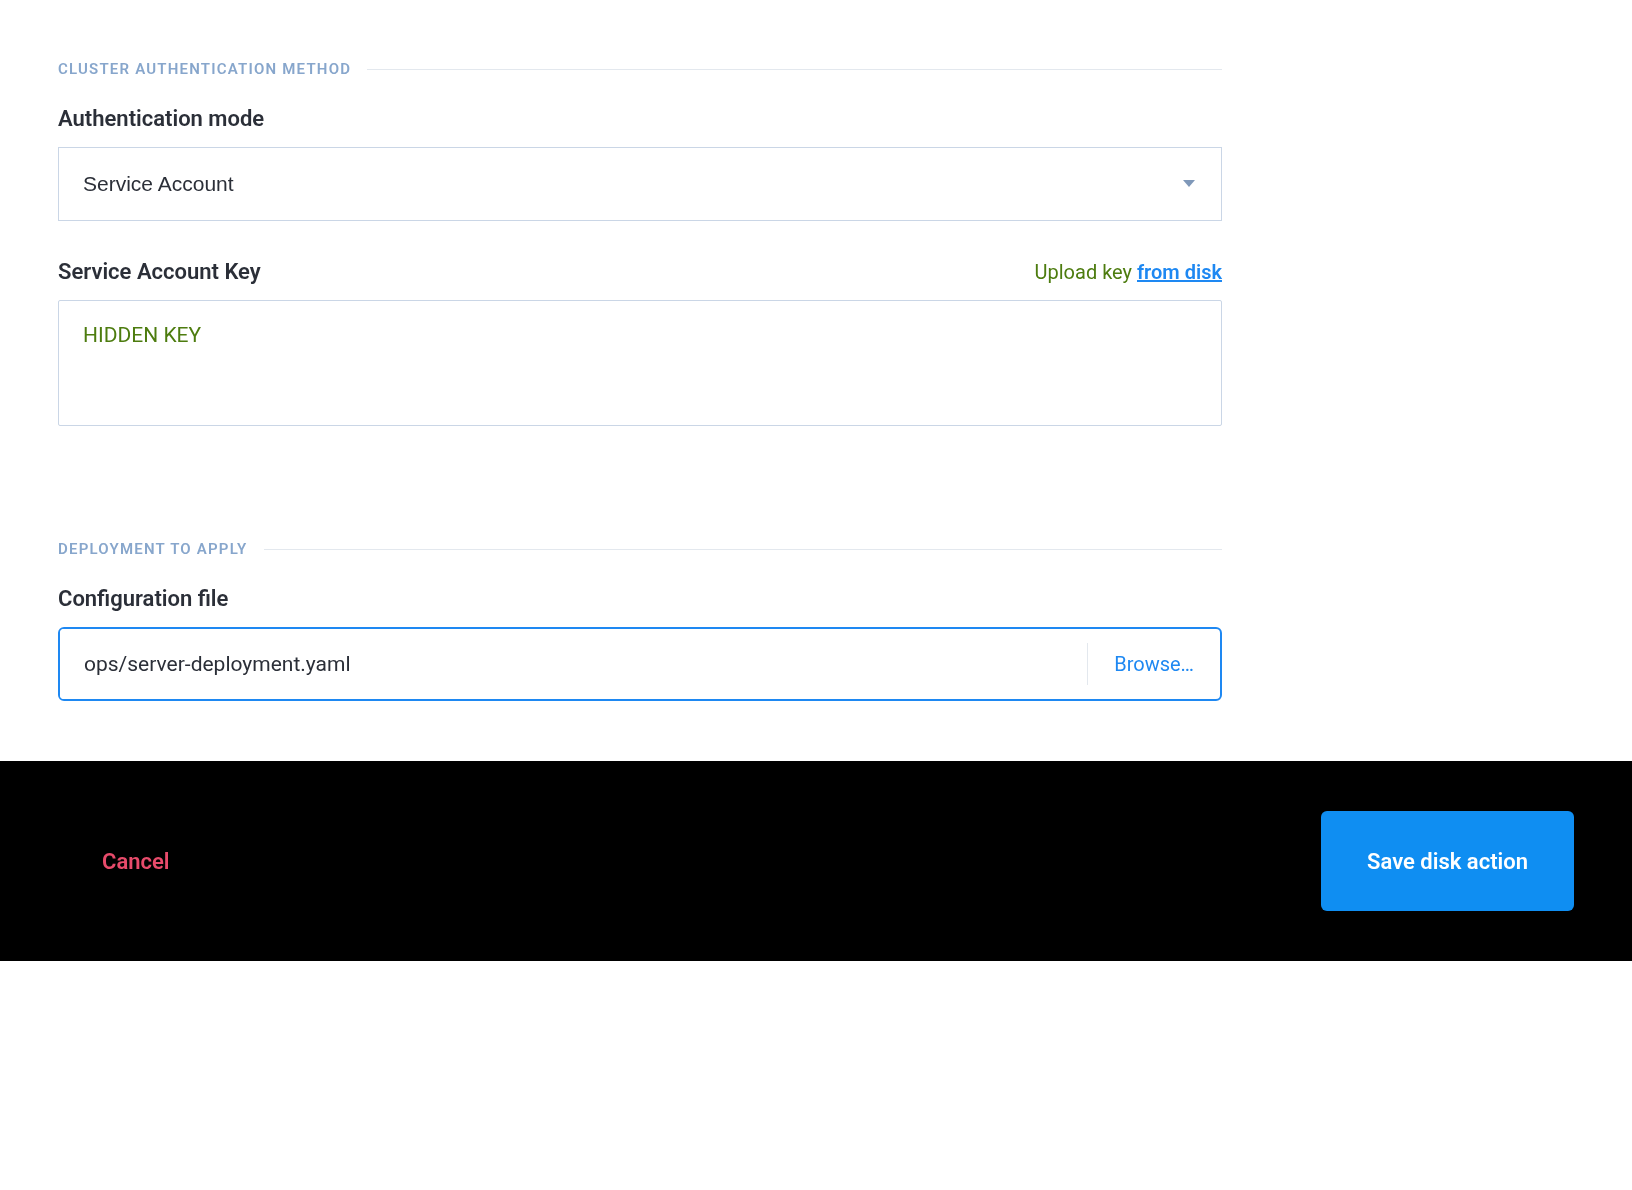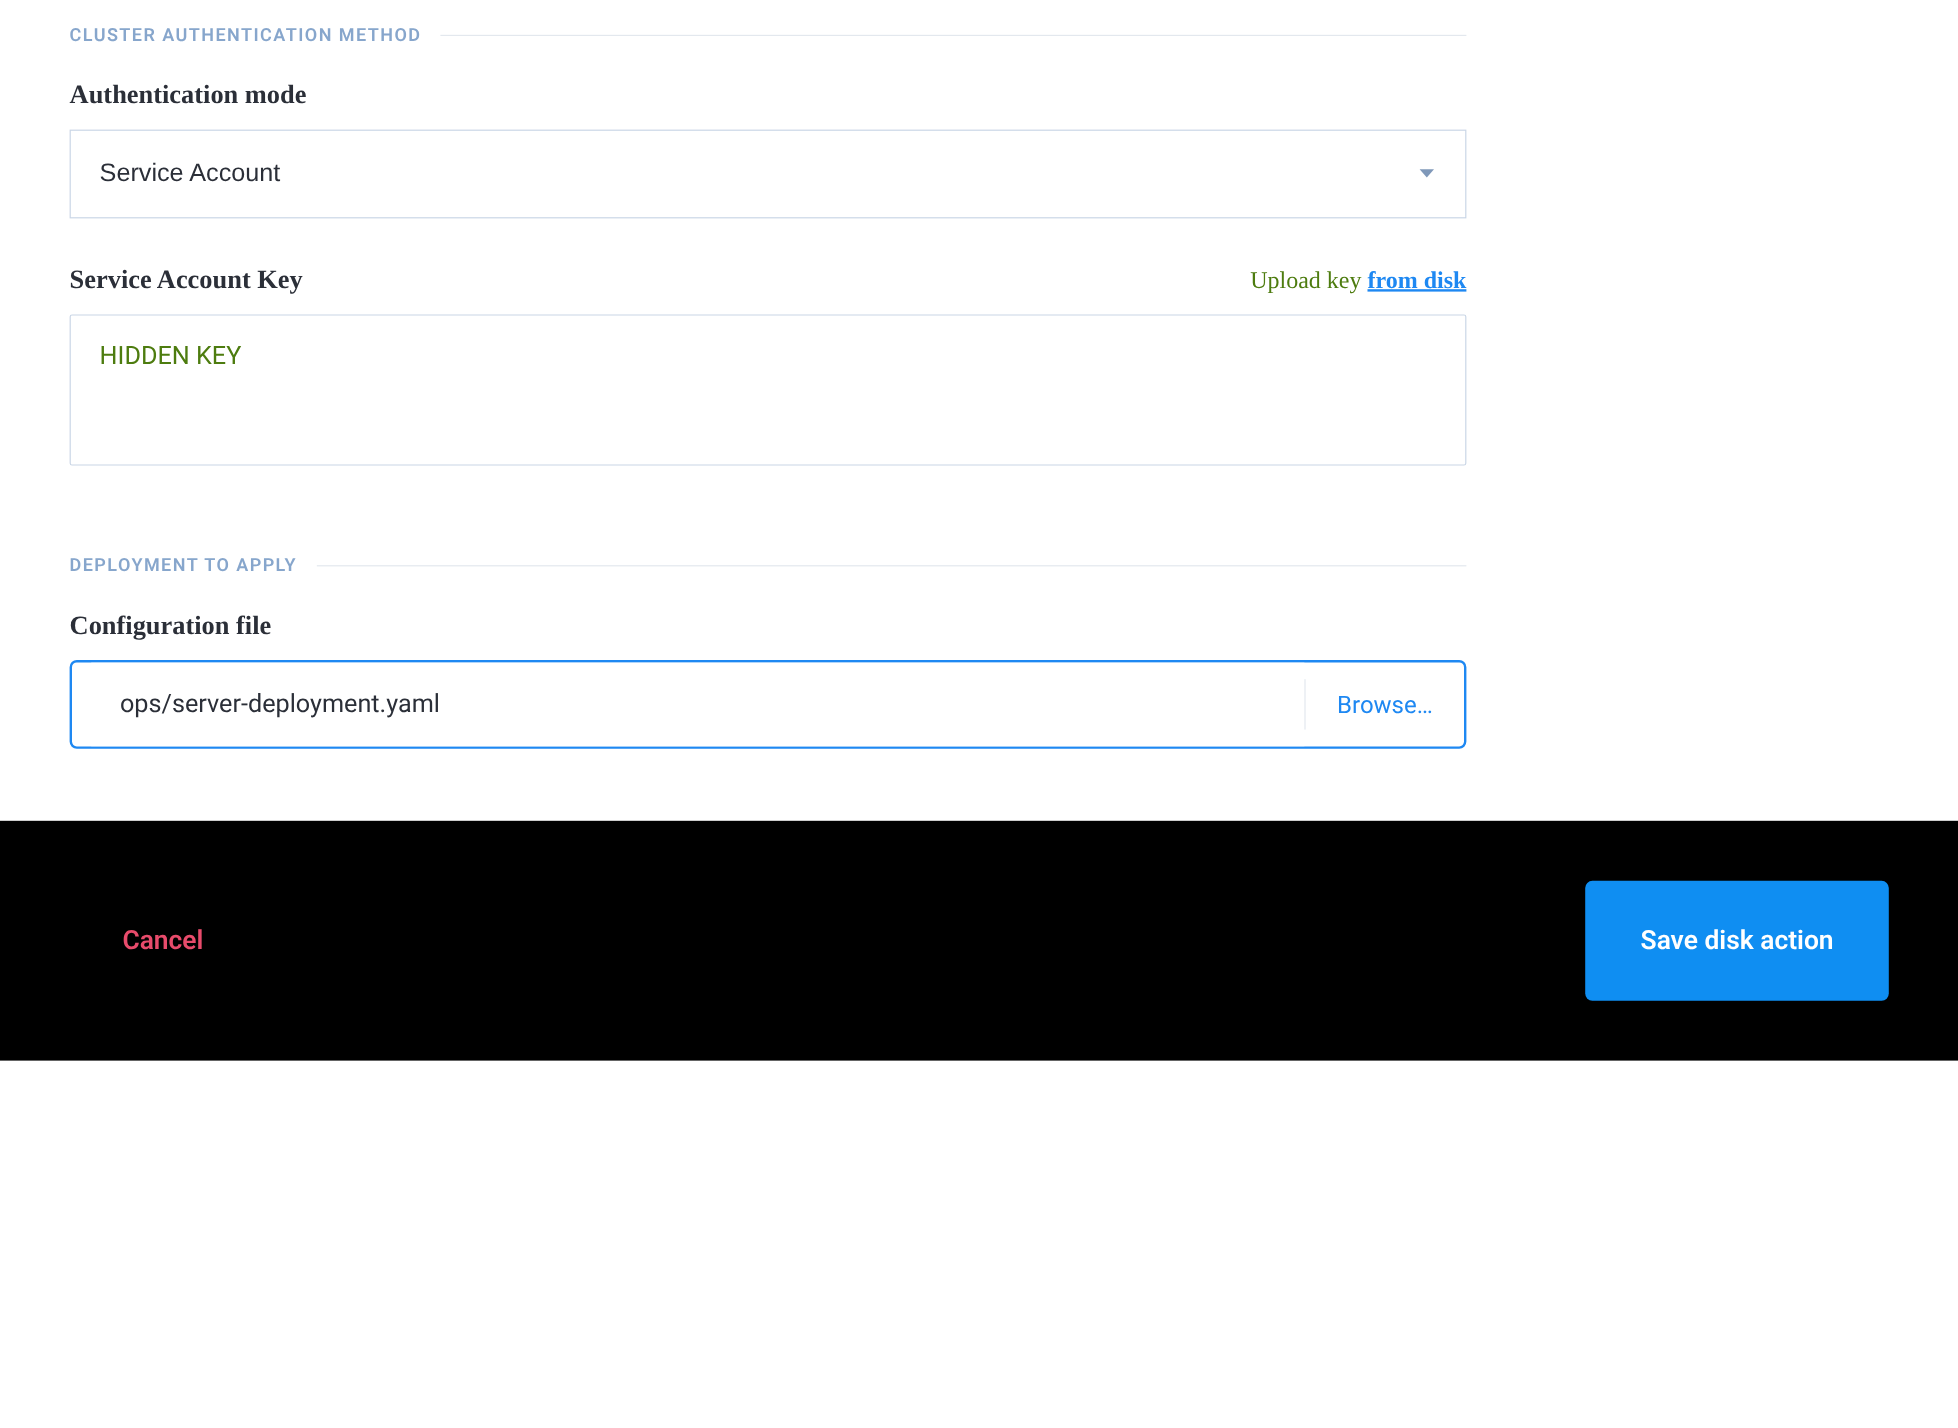--- a/index.html
+++ b/index.html
@@ -13,20 +13,21 @@
       color: #2b2f38;
     }
     .container {
       padding: 20px 58px 0 58px;
       max-width: 1280px;
     }
     .section-header {
       display: flex;
       align-items: center;
       margin-bottom: 28px;
+      margin-top: 40px;
     }
     .section-header-label {
       font-size: 15px;
       font-weight: 600;
       letter-spacing: 1.2px;
       color: #87a6cc;
       text-transform: uppercase;
       margin-right: 16px;
       white-space: nowrap;
     }
@@ -36,21 +37,20 @@
       background: #e3e8ee;
     }
     .field-group {
       margin-bottom: 38px;
     }
     .field-label-row {
       display: flex;
       justify-content: space-between;
       align-items: baseline;
       margin-bottom: 16px;
-      font-family: Liberation Serif, serif;
     }
     .field-label {
       font-size: 22px;
       font-weight: 600;
       color: #2b2f38;
     }
     .upload-hint {
       font-size: 20px;
     }
     .upload-hint-muted {
@@ -103,21 +103,20 @@
     }
     .file-input-wrapper {
       display: flex;
       align-items: stretch;
       width: 100%;
       border: 2px solid #1e88f2;
       border-radius: 6px;
       background: #fff;
       height: 74px;
       overflow: hidden;
-      padding-left: 16px;
     }
     .file-input-text {
       flex: 1;
       border: none;
       outline: none;
       padding: 0 24px;
       font-size: 21px;
       color: #2b2f38;
       font-family: inherit;
     }

